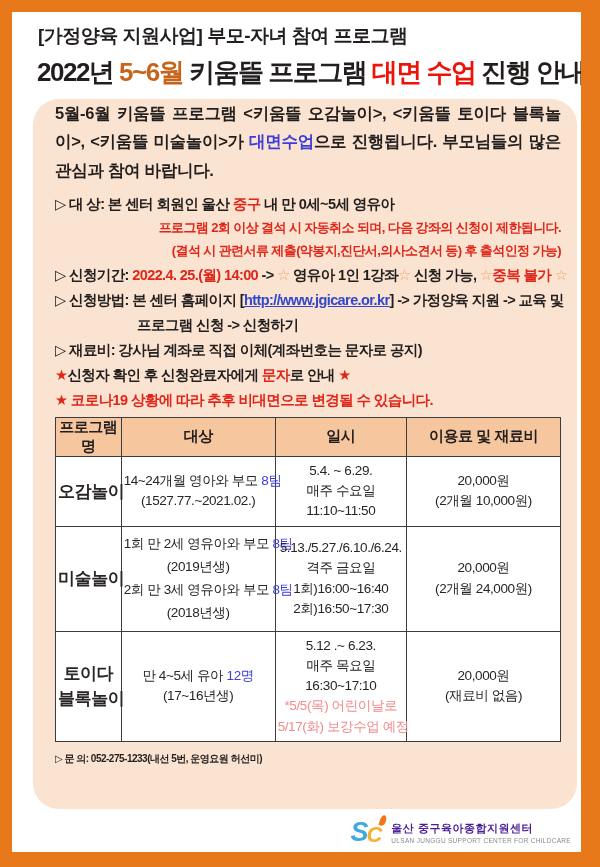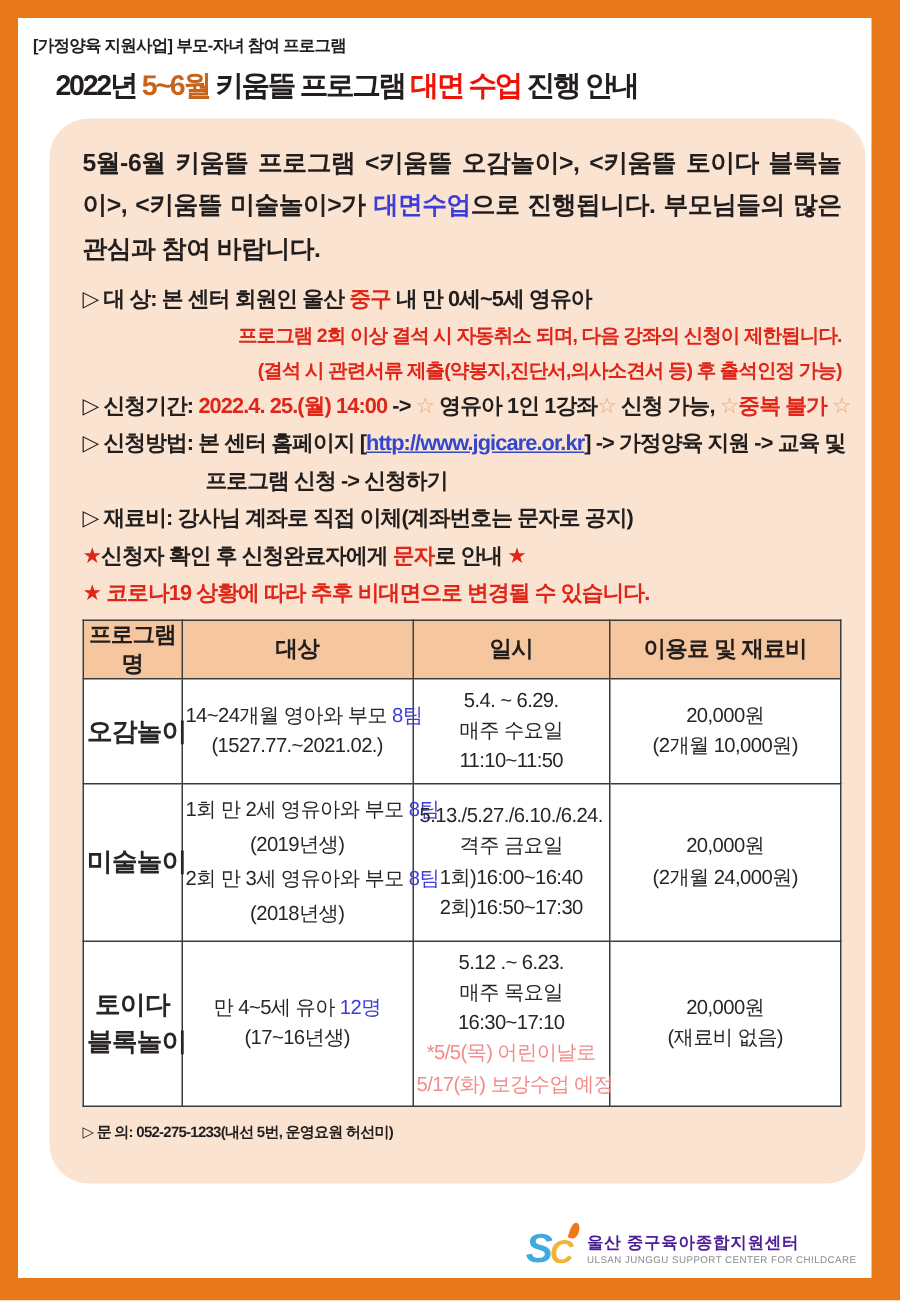--- a/index.html
+++ b/index.html
@@ -3,32 +3,32 @@
 <meta charset="utf-8">
 <style>
   * { margin:0; padding:0; box-sizing:border-box; }
   html,body { background:#ffffff; }
   body { width:600px; height:867px; font-family:"Liberation Sans","DejaVu Sans",sans-serif; }
   .page{
     width:600px; height:867px; background:#ffffff; position:relative; overflow:hidden;
     border-style:solid; border-color:var(--frame); border-width:12px 19px 15px 12px;
   }
   .supertitle{
-    margin:11px 0 0 10px; font-size:11px; font-weight:700; color:var(--text);
+    margin:11px 0 0 26px; font-size:19px; font-weight:700; color:var(--text);
     letter-spacing:-0.5px;
   }
   .title{
-    margin:6px 0 0 25px; font-size:19px; font-weight:800; color:var(--text);
+    margin:6px 0 0 25px; font-size:26px; font-weight:800; color:var(--text);
     letter-spacing:-1.5px; white-space:nowrap;
   }
   .seg-title_orange{ color:var(--title_orange); }
   .seg-title_red{ color:var(--title_red); }
   .peach{
     background:var(--peach); border-radius:26px;
-    margin:9px 4px 0 21px; height:710px; padding:16px 16px 0 22px;
+    margin:9px 4px 0 21px; height:710px; padding:0 16px 0 22px;
   }
   .intro{
     font-size:16.5px; font-weight:600; line-height:1.72; color:var(--text);
     text-align:justify; letter-spacing:-0.3px; margin-bottom:10px;
   }
   .line{
     font-size:14.5px; font-weight:700; color:var(--text);
     letter-spacing:-0.6px; line-height:1.45; margin-bottom:4px; white-space:nowrap;
   }
   .kind-note{ font-size:13px; margin-left:8px; color:var(--red);text-align:right; }

